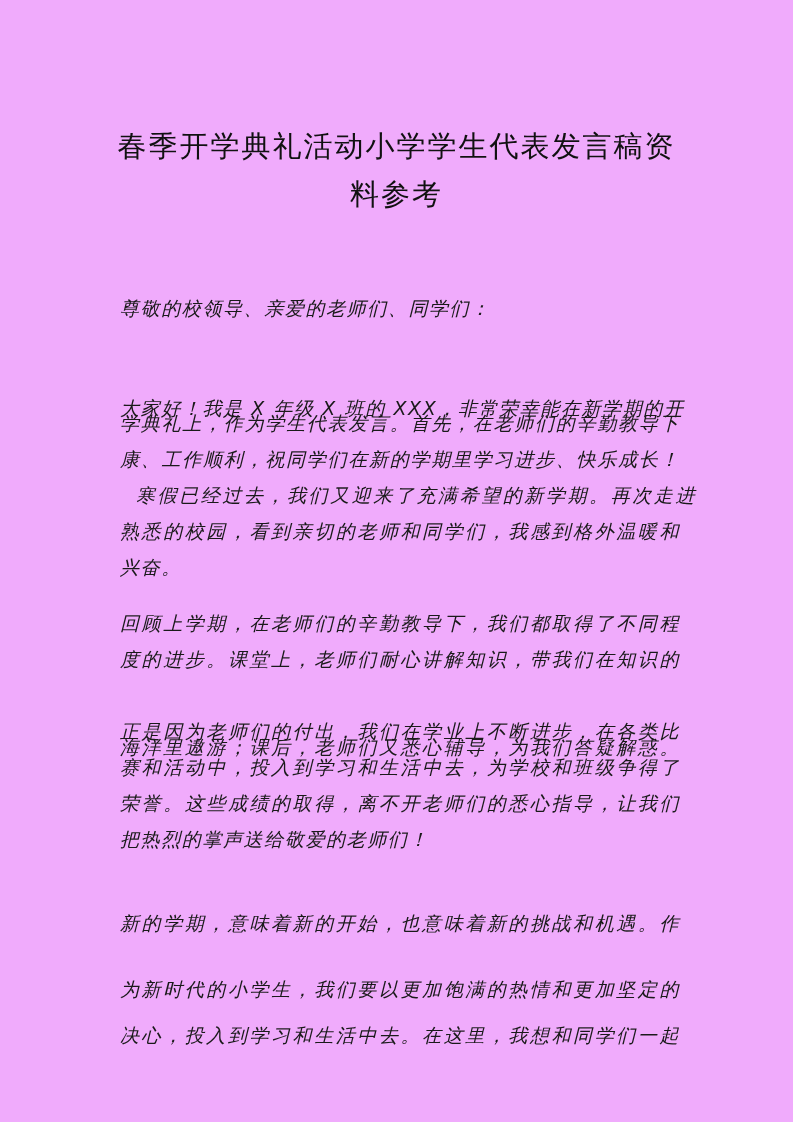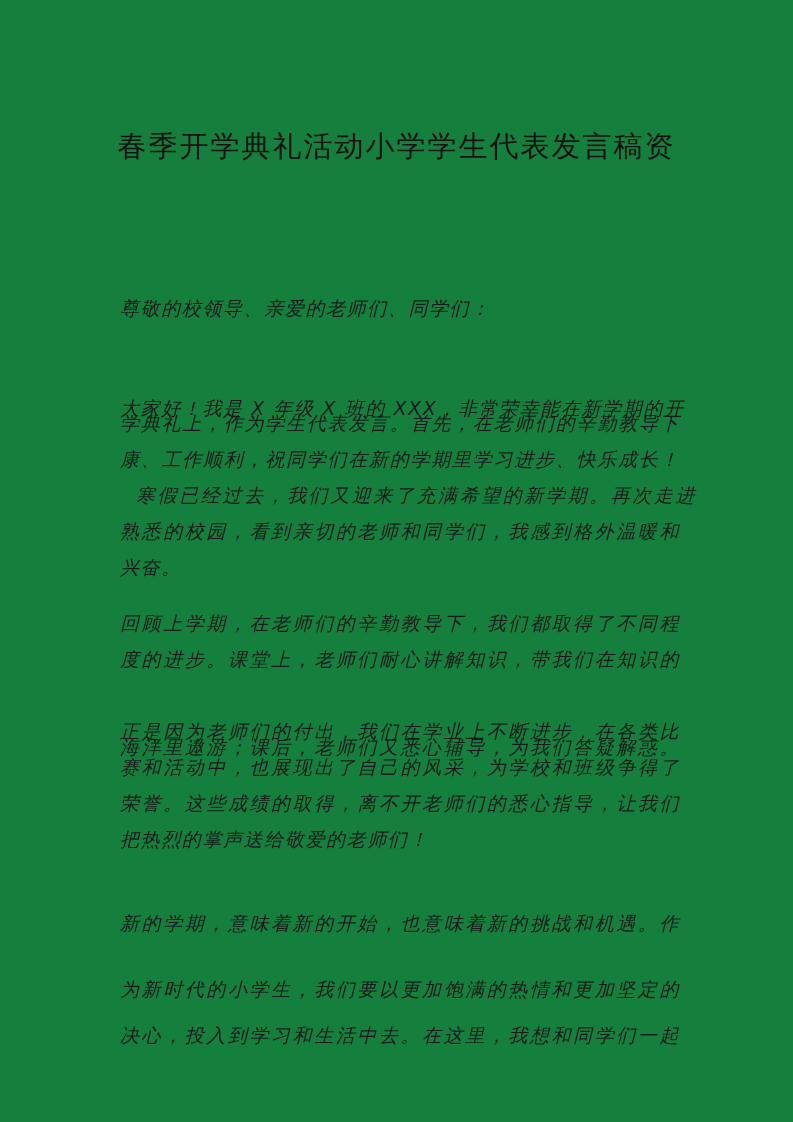--- a/index.html
+++ b/index.html
@@ -12,21 +12,21 @@
       height: 1122px;
       position: relative;
       overflow: hidden;
       font-family: "DejaVu Sans", "Liberation Sans", sans-serif;
       color: #111111;
     }
     .page {
       position: absolute;
       left: 0; top: 0;
       width: 793px; height: 1122px;
-      background: #15803d;
+      background: #f0abfc;
     }
     .title {
       position: absolute;
       left: 100px;
       width: 593px;
       text-align: center;
       font-family: "DejaVu Serif", "Liberation Serif", serif;
       font-size: 29px;
       letter-spacing: 2px;
       line-height: 48px;
@@ -57,38 +57,39 @@
       text-align-last: left;
     }
   </style>
 </head>
 <body>
 
 <div class="page">
 
   <div class="title">
     <span class="tline">春季开学典礼活动小学学生代表发言稿资</span>
+    <span class="tline">料参考</span>
   </div>
 
   <div class="body" style="top:0;">
 
     <div class="line last" style="top:290px;">尊敬的校领导、亲爱的老师们、同学们：</div>
 
     <div class="line" style="top:390px;">大家好！我是 X 年级 X 班的 XXX，非常荣幸能在新学期的开</div>
     <div class="line" style="top:405px;">学典礼上，作为学生代表发言。首先，在老师们的辛勤教导下</div>
     <div class="line" style="top:441px;">康、工作顺利，祝同学们在新的学期里学习进步、快乐成长！</div>
     <div class="line" style="top:477px;margin-left:16px;">寒假已经过去，我们又迎来了充满希望的新学期。再次走进</div>
     <div class="line" style="top:513px;">熟悉的校园，看到亲切的老师和同学们，我感到格外温暖和</div>
     <div class="line last" style="top:549px;">兴奋。</div>
 
     <div class="line" style="top:605px;">回顾上学期，在老师们的辛勤教导下，我们都取得了不同程</div>
     <div class="line" style="top:641px;">度的进步。课堂上，老师们耐心讲解知识，带我们在知识的</div>
     <div class="line" style="top:718px;margin-top:11px;">海洋里遨游；课后，老师们又悉心辅导，为我们答疑解惑。</div>
     <div class="line" style="top:713px;">正是因为老师们的付出，我们在学业上不断进步，在各类比</div>
-    <div class="line" style="top:749px;">赛和活动中，也展现出了自己的风采，为学校和班级争得了</div>
+    <div class="line" style="top:749px;">赛和活动中，投入到学习和生活中去，为学校和班级争得了</div>
     <div class="line" style="top:785px;">荣誉。这些成绩的取得，离不开老师们的悉心指导，让我们</div>
     <div class="line last" style="top:821px;">把热烈的掌声送给敬爱的老师们！</div>
 
     <div class="line" style="top:905px;">新的学期，意味着新的开始，也意味着新的挑战和机遇。作</div>
     <div class="line" style="top:936px;margin-top:35px;">为新时代的小学生，我们要以更加饱满的热情和更加坚定的</div>
     <div class="line" style="top:977px;margin-top:40px;">决心，投入到学习和生活中去。在这里，我想和同学们一起</div>
 
   </div>
 </div>
 

